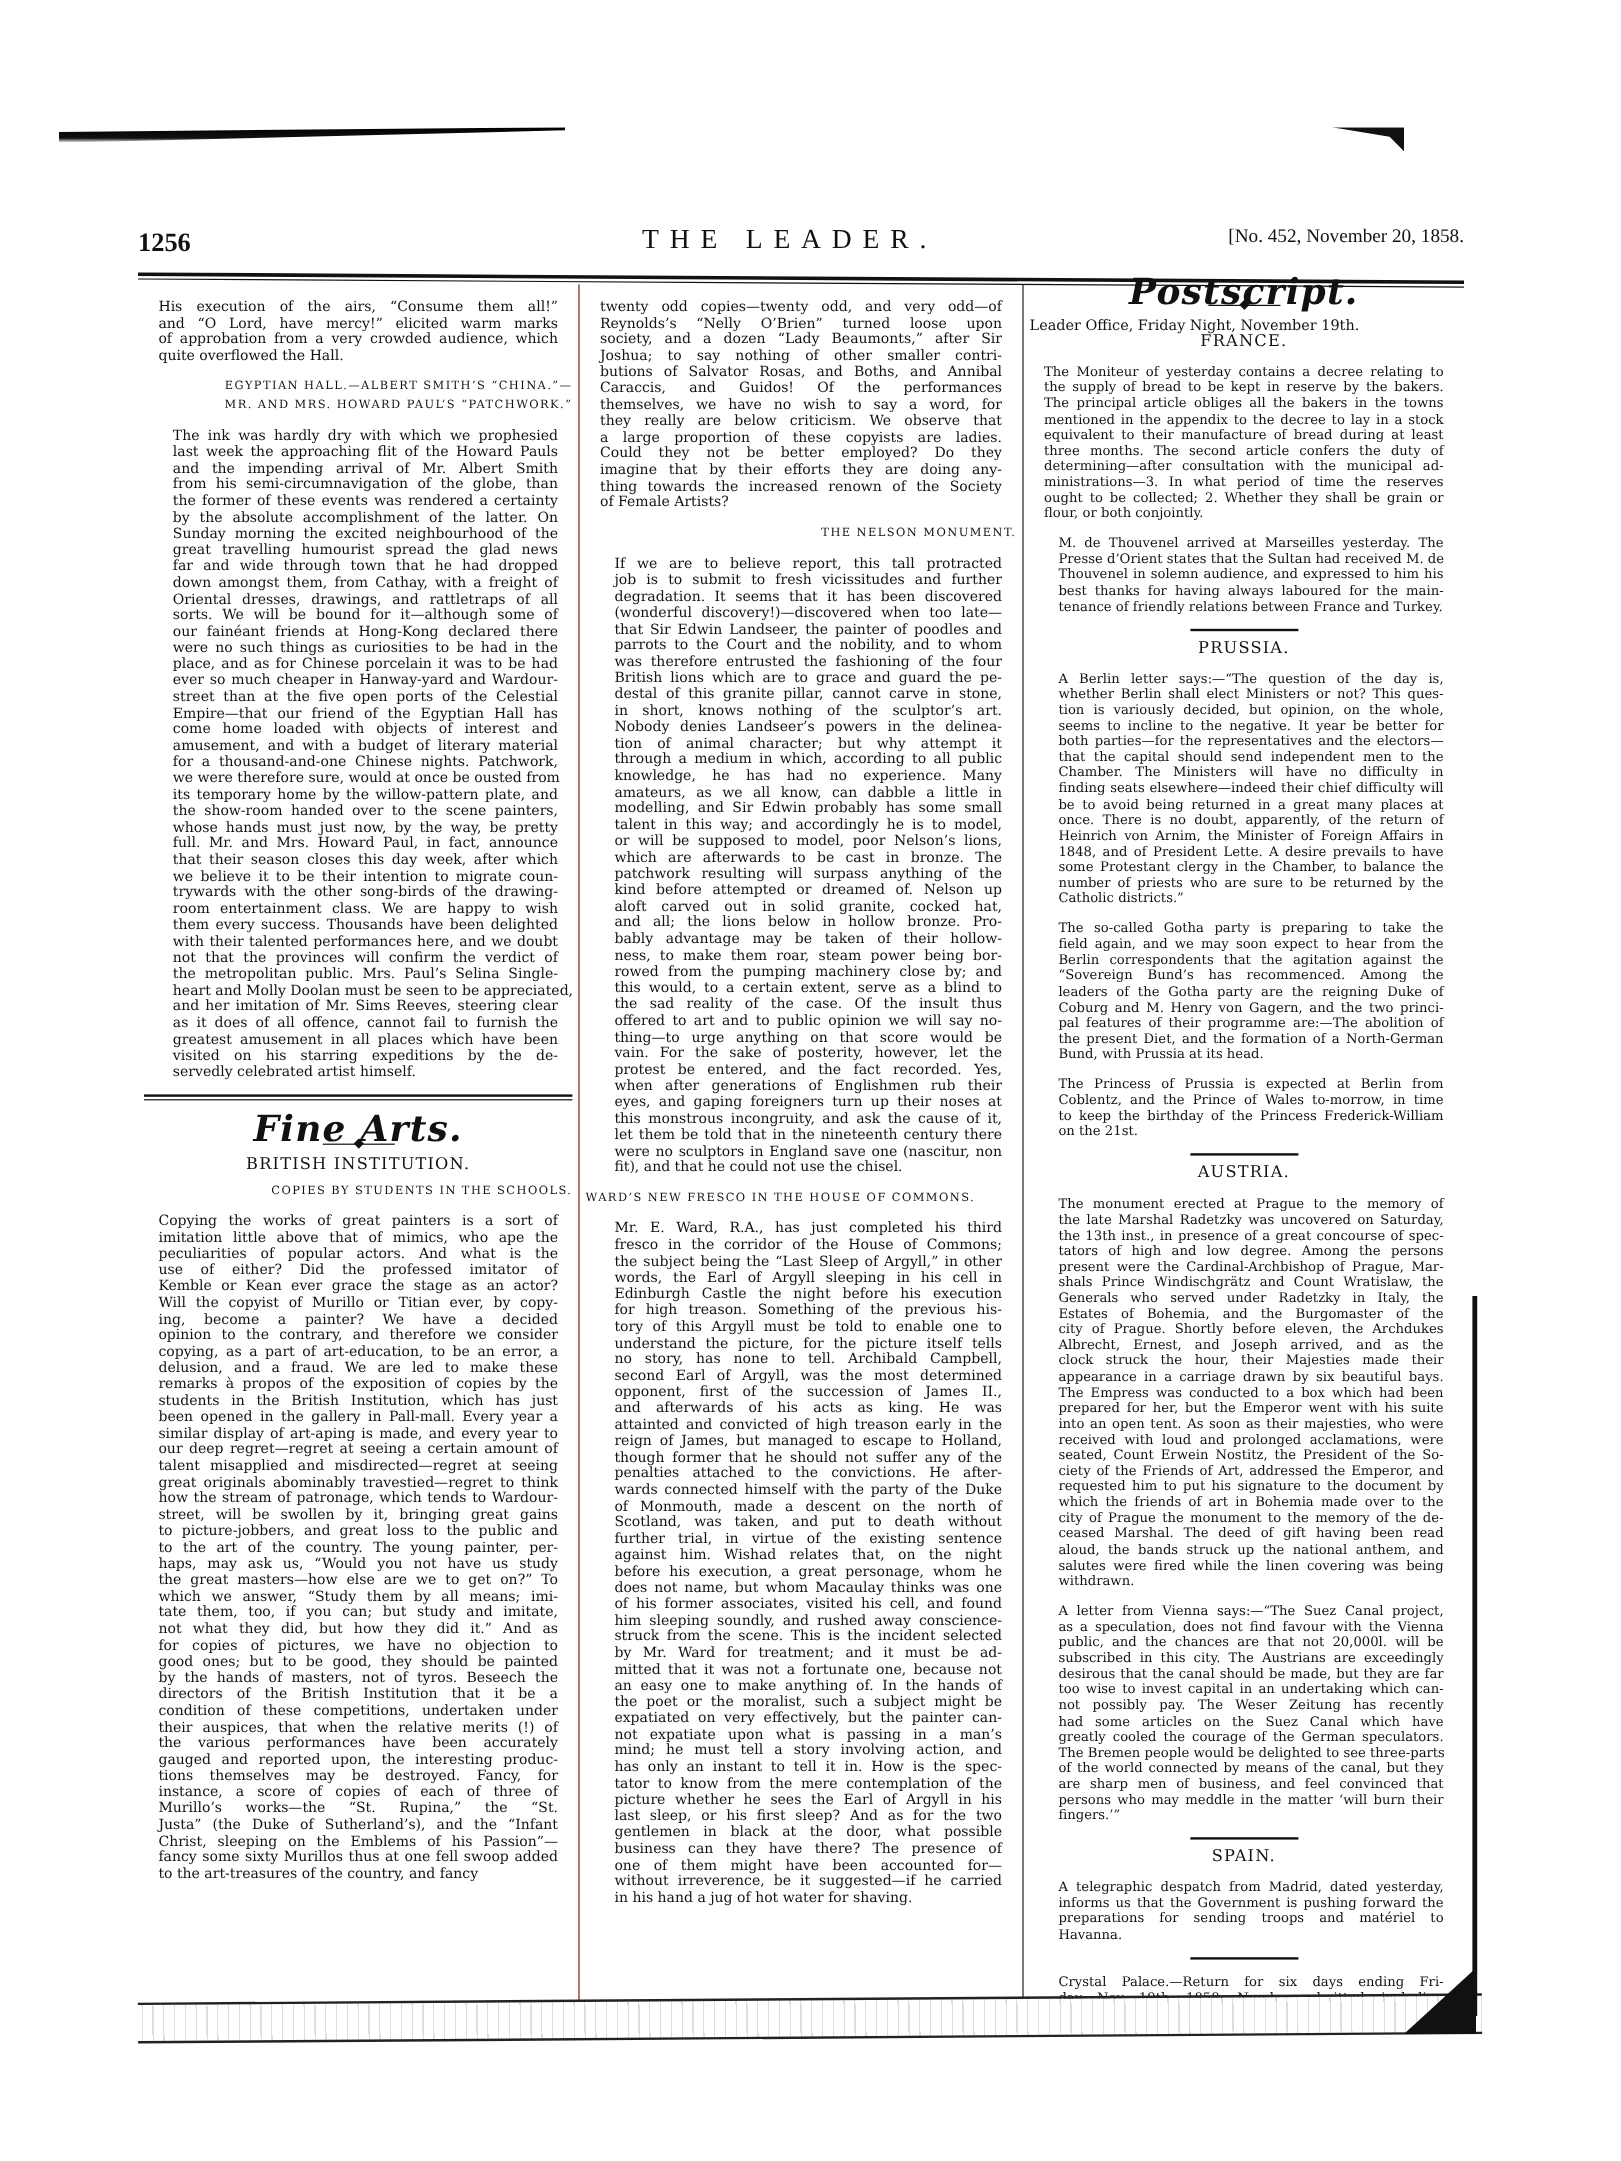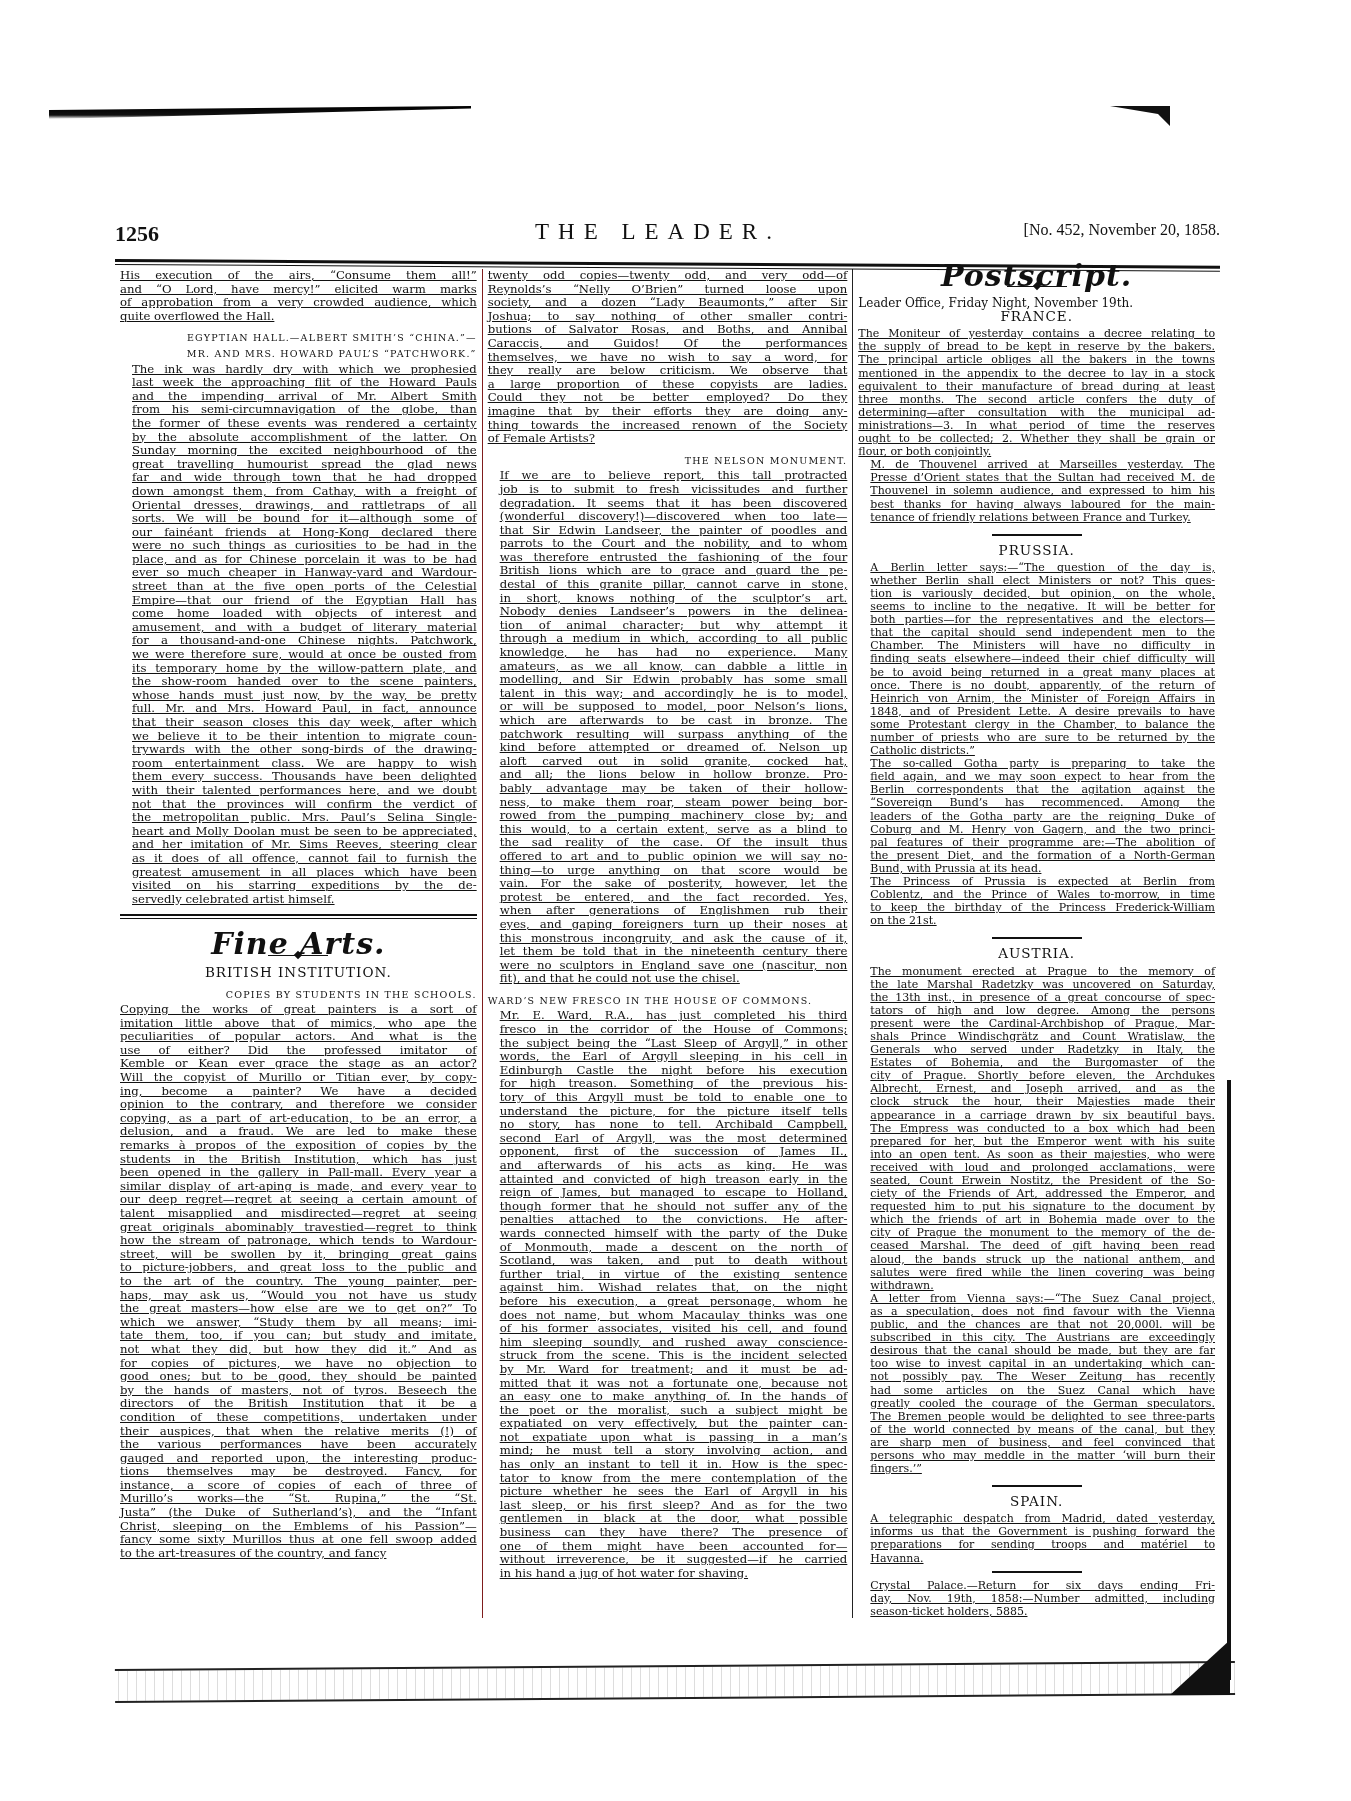--- a/index.html
+++ b/index.html
@@ -4,33 +4,33 @@
 <style>
   html, body { margin: 0; padding: 0; background: #ffffff; }
   body { width: 1351px; height: 1801px; position: relative; overflow: hidden;
          font-family: "DejaVu Serif", "Liberation Serif", serif; color: #111; }
   .scan-top { position: absolute; left: 49px; top: 106px; width: 422px; height: 13px;
               background: linear-gradient(180deg, #000 0%, #111 70%, #fff 100%);
               clip-path: polygon(0 30%, 100% 0, 100% 20%, 0 100%); }
   .scan-top2 { position: absolute; left: 1110px; top: 106px; width: 60px; height: 20px;
                background: #111; clip-path: polygon(0 0, 100% 0, 100% 100%, 80% 40%); }
   .page { position: absolute; left: 115px; top: 185px; width: 1105px; }
-  .masthead { position: relative; height: 40px; margin-top: 32px; }
+  .masthead { position: relative; height: 40px; }
   .page-num { position: absolute; left: 0; top: 4px; font-size: 22px; font-weight: bold;
               font-family: "Liberation Serif", serif; }
   .paper-title { position: absolute; left: 420px; top: 2px; font-size: 23px; letter-spacing: 9px;
                  font-family: "Liberation Serif", serif; }
   .issue { position: absolute; right: 0; top: 4px; font-size: 16px; font-family: "Liberation Serif", serif; }
   .rule { height: 0; border-top: 3px solid #111; border-bottom: 1px solid #111; padding-top: 2px;
           margin-top: 2px; transform: rotate(0.35deg); transform-origin: left; }
   .cols { display: flex; margin-top: 4px; }
   .col { width: 367px; box-sizing: border-box; padding: 0 5px; font-size: 11.7px; line-height: 13.6px;
          text-align: justify; }
   .col.mid { border-left: 1px solid #7f1d1d; border-right: 1px solid #222; width: 372px; }
-  .col p { margin: 0; text-indent: 12px; text-decoration: underline; }
+  .col p { margin: 12px; text-indent: 12px; }
   .col p.noindent { text-indent: 0; }
   .line { display: block; white-space: nowrap; text-align-last: justify; }
   .line.last { text-align-last: left; }
   .subhead { font-size: 9.5px; letter-spacing: 1.2px; text-transform: uppercase; margin: 8px 0 2px; }
   .subhead.center { text-align: right; }
   .section-title { text-align: center; font-size: 13.5px; letter-spacing: 1px; margin: 6px 0 4px; }
   .blackletter { text-align: center; font-family: "DejaVu Serif", serif; font-style: italic;
                  font-weight: bold; font-size: 30px; margin: 18px 0 4px; letter-spacing: 1px; }
   .ornament { width: 60px; margin: 2px auto 10px; border-top: 1px solid #111; position: relative; }
   .ornament::after { content: ""; position: absolute; left: 27px; top: -4px; width: 6px; height: 6px;
@@ -290,21 +290,21 @@
           <span class="line">Thouvenel in solemn audience, and expressed to him his</span>
           <span class="line">best thanks for having always laboured for the main-</span>
           <span class="line last">tenance of friendly relations between France and Turkey.</span>
         </p>
       <div class="short-rule"></div>
       <div class="section-title">PRUSSIA.</div>
       <p>
           <span class="line">A Berlin letter says:—“The question of the day is,</span>
           <span class="line">whether Berlin shall elect Ministers or not? This ques-</span>
           <span class="line">tion is variously decided, but opinion, on the whole,</span>
-          <span class="line">seems to incline to the negative. It will be better for</span>
+          <span class="line">seems to incline to the negative. It year be better for</span>
           <span class="line">both parties—for the representatives and the electors—</span>
           <span class="line">that the capital should send independent men to the</span>
           <span class="line">Chamber. The Ministers will have no difficulty in</span>
           <span class="line">finding seats elsewhere—indeed their chief difficulty will</span>
           <span class="line">be to avoid being returned in a great many places at</span>
           <span class="line">once. There is no doubt, apparently, of the return of</span>
           <span class="line">Heinrich von Arnim, the Minister of Foreign Affairs in</span>
           <span class="line">1848, and of President Lette. A desire prevails to have</span>
           <span class="line">some Protestant clergy in the Chamber, to balance the</span>
           <span class="line">number of priests who are sure to be returned by the</span>

